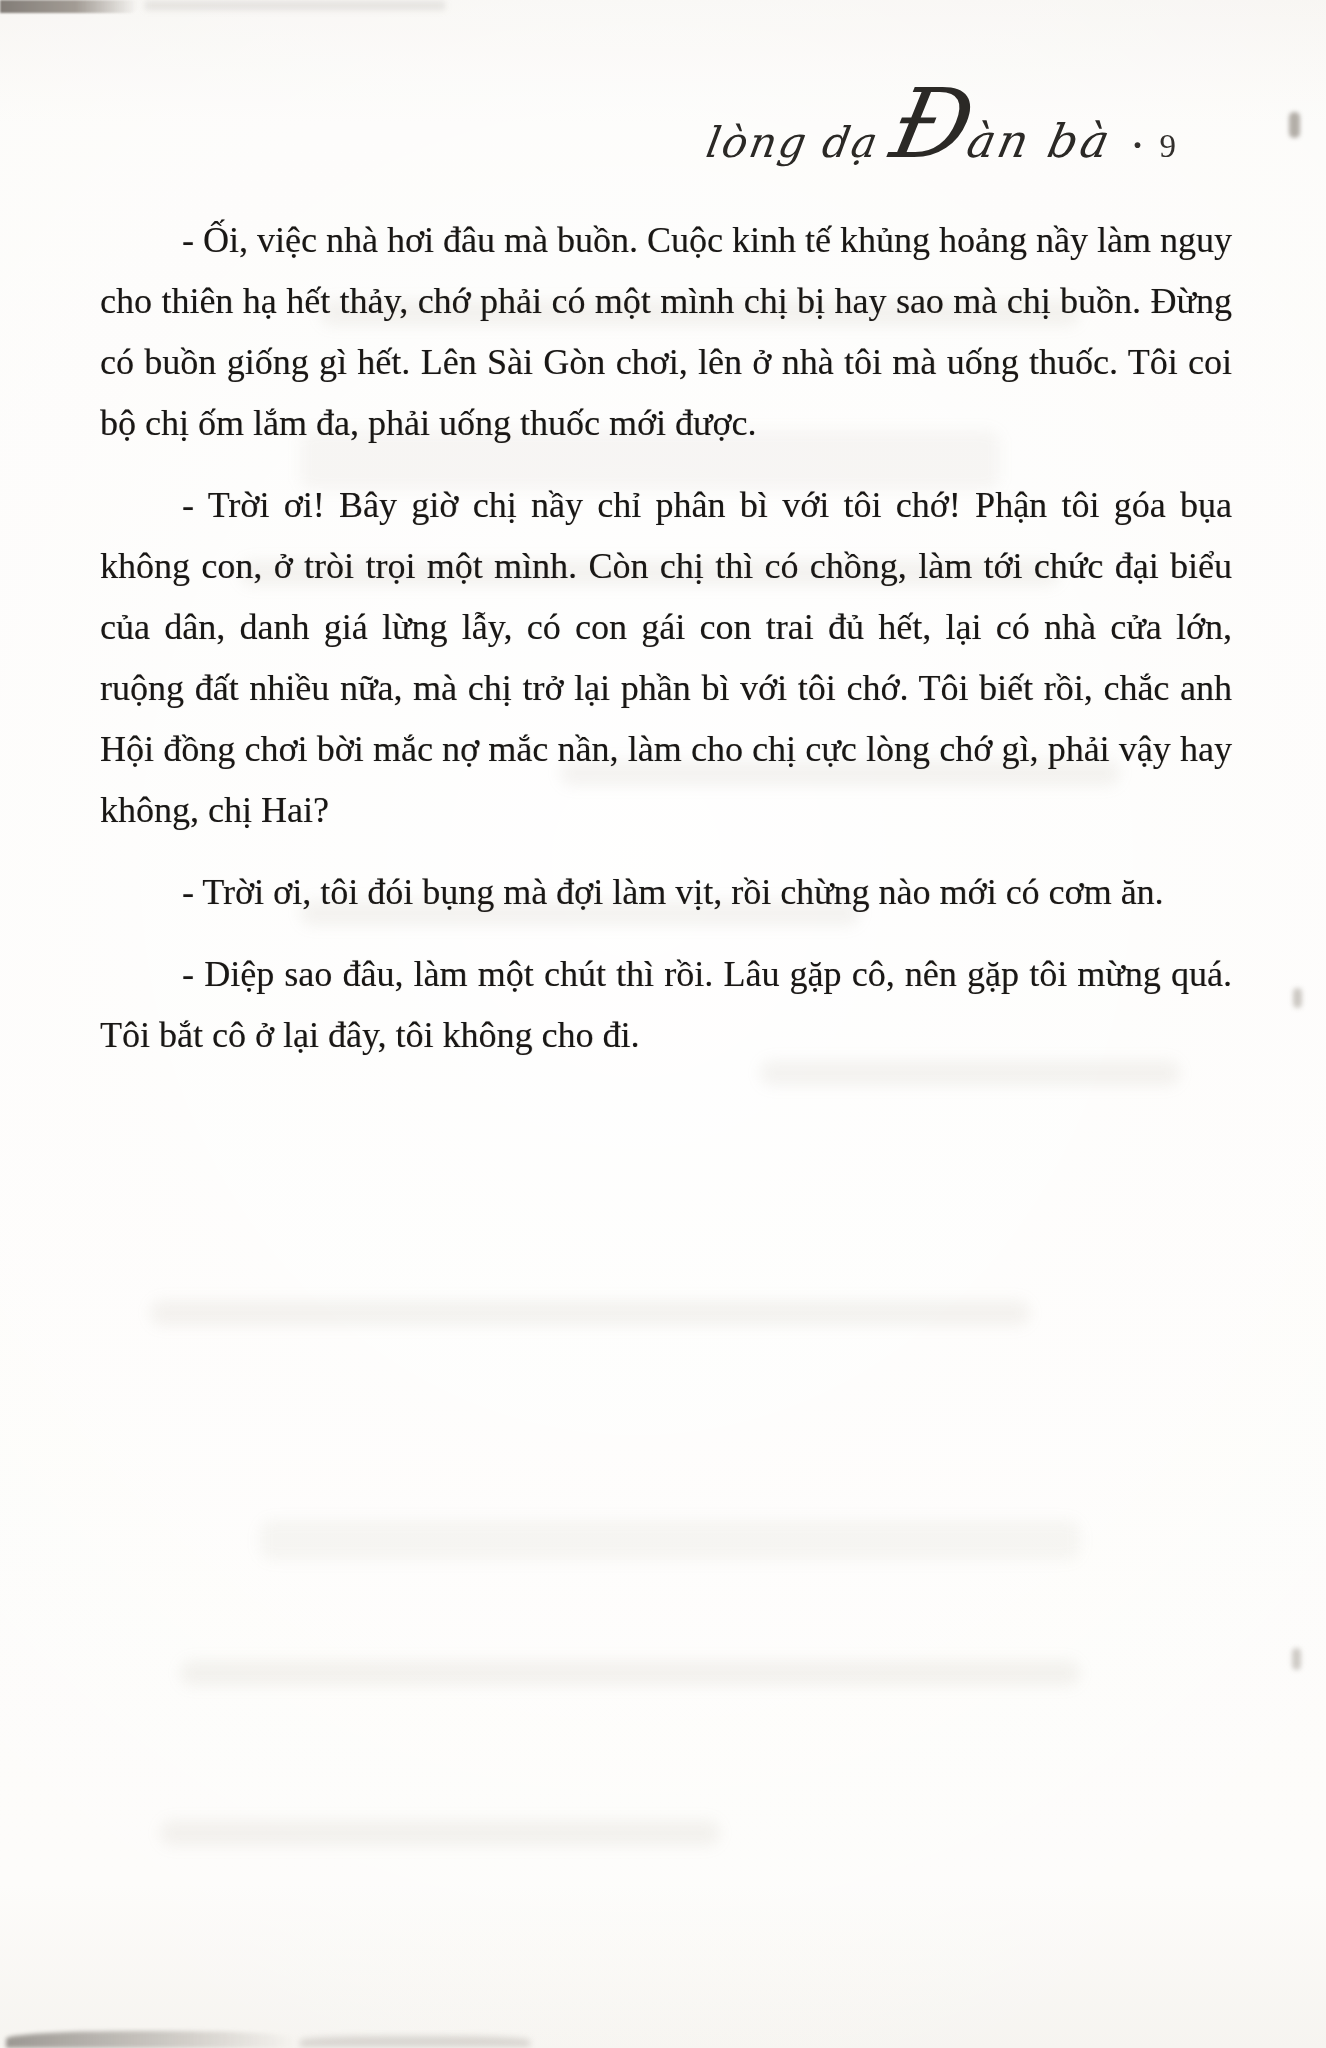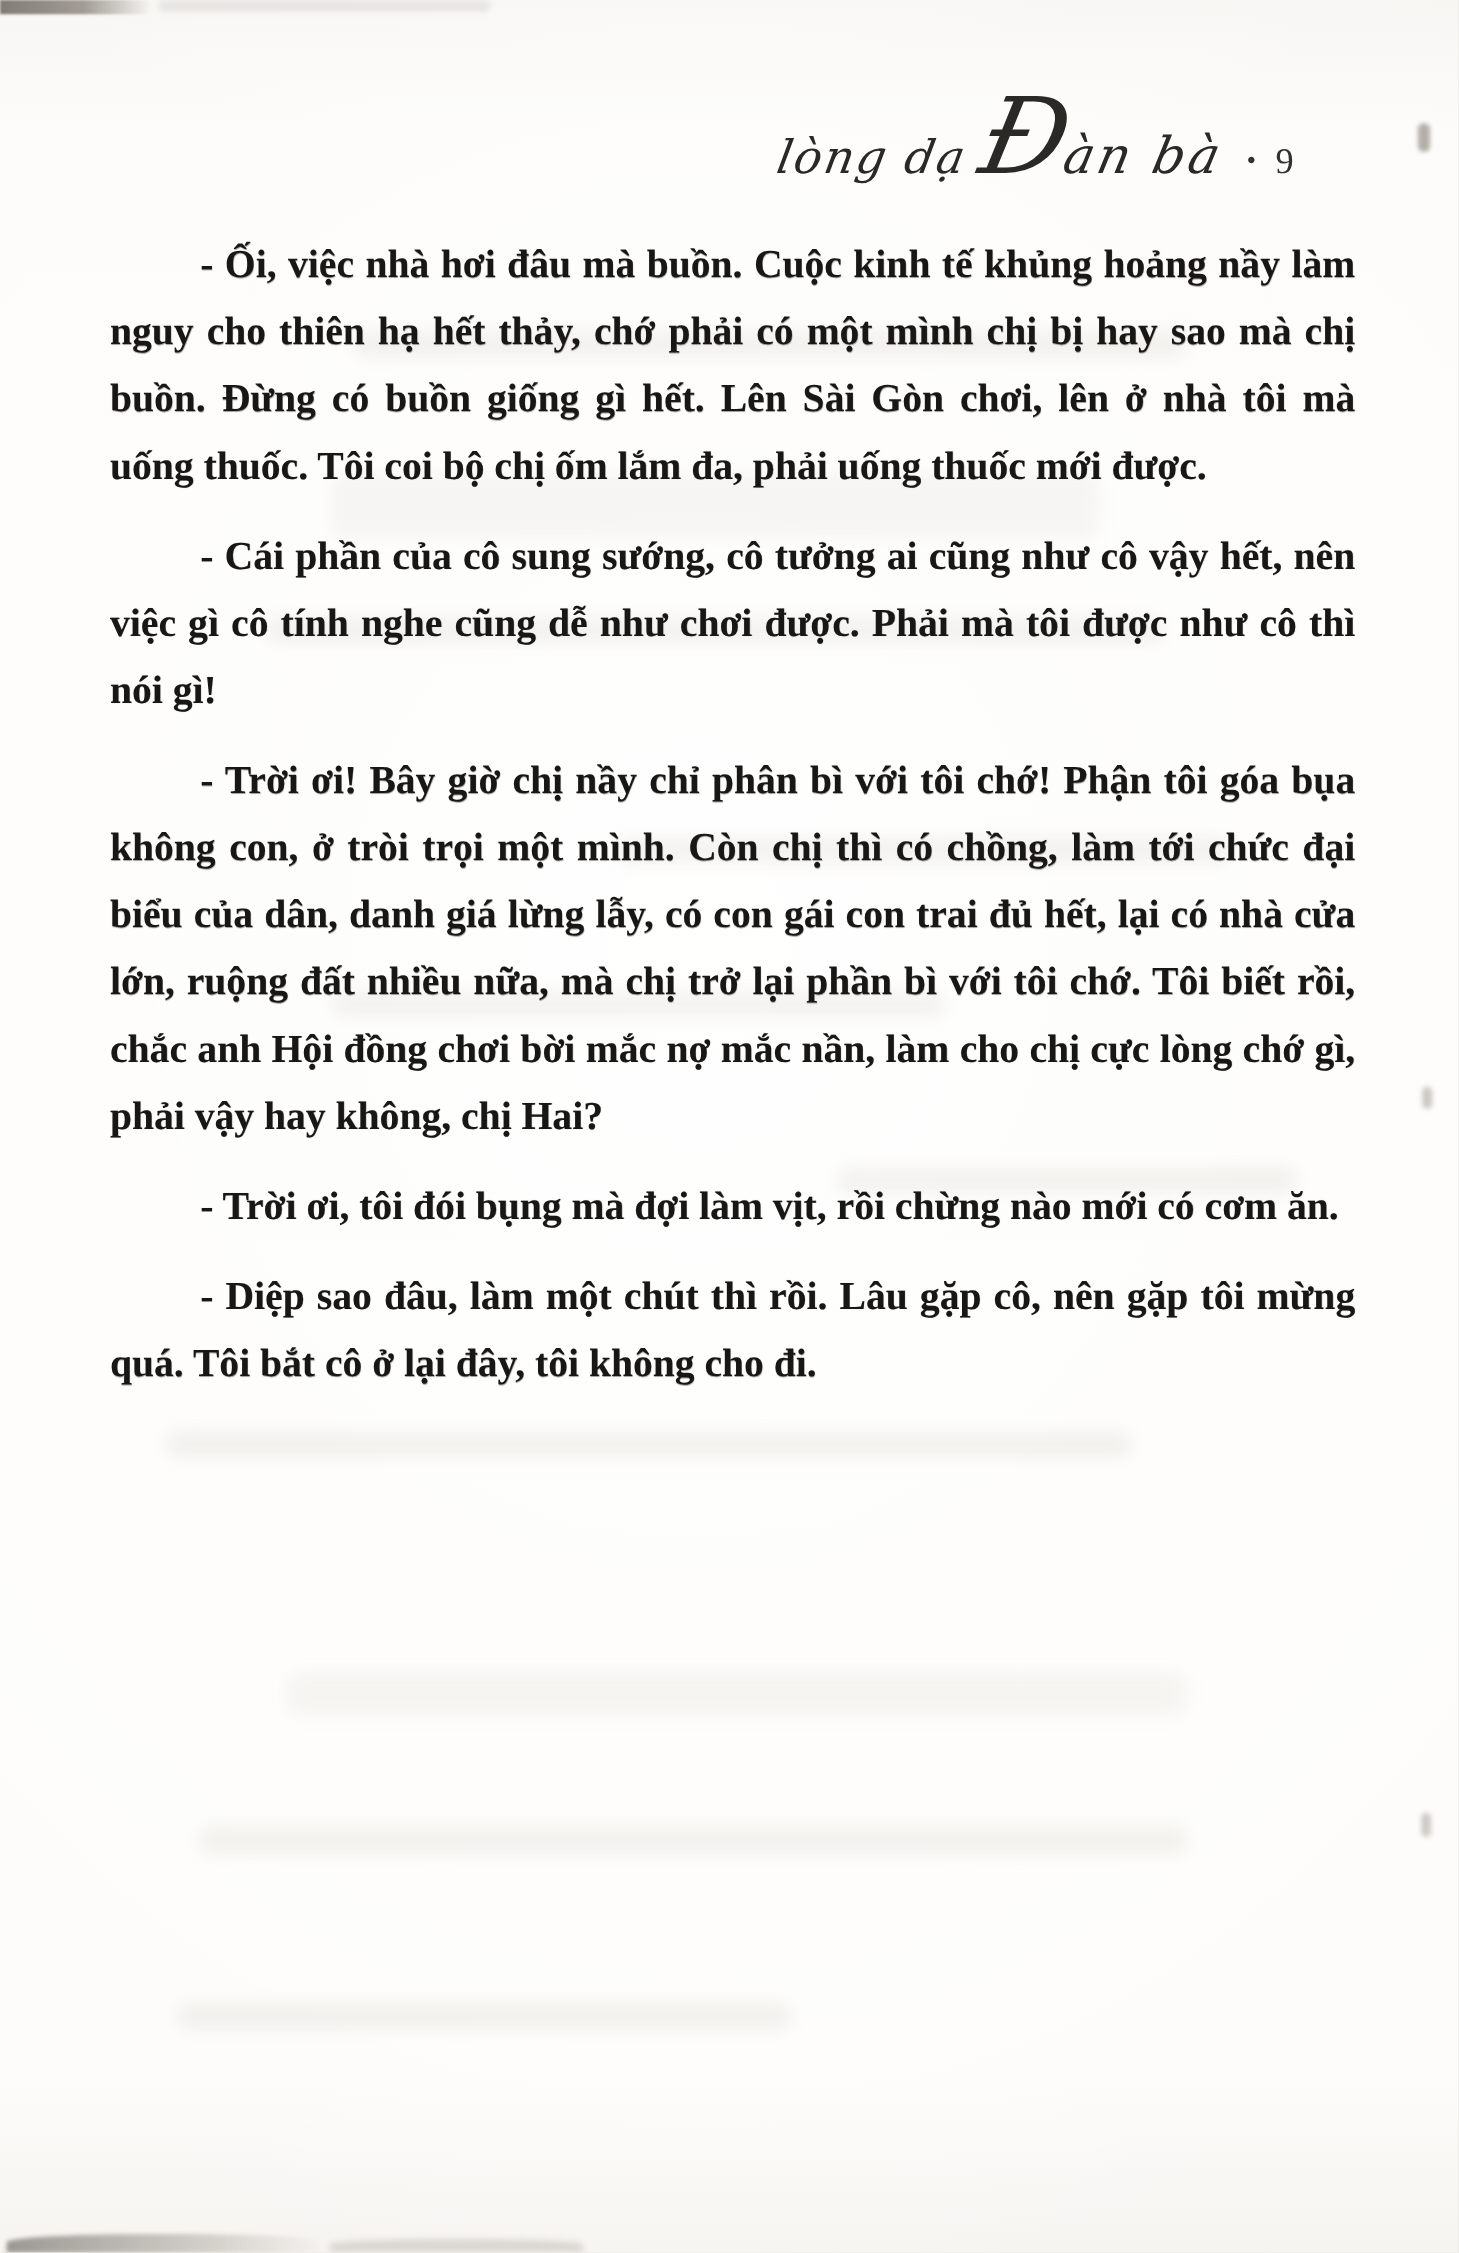--- a/index.html
+++ b/index.html
@@ -70,21 +70,20 @@
     width: 1132px;
     font-size: 36px;
     line-height: 61px;
     text-align: justify;
     color: #191715;
   }
   .body-text p {
     margin: 0 0 21px 0;
     text-indent: 82px;
     text-shadow: 0.3px 0.4px 0.7px rgba(25, 18, 10, 0.4);
-    font-weight: bold;
   }
 
   
   .ghost {
     position: absolute;
     height: 26px;
     background: rgba(158, 148, 132, 0.10);
     filter: blur(7px);
     border-radius: 13px;
     pointer-events: none;
@@ -168,19 +167,18 @@
 
   <div class="running-head">
     <span class="title-script">lòng dạ</span>
     <span class="title-display">Đàn bà</span>
     <span class="head-sep">·</span>
     <span class="head-page">9</span>
   </div>
 
   <div class="body-text">
     <p>- Ối, việc nhà hơi đâu mà buồn. Cuộc kinh tế khủng hoảng nầy làm nguy cho thiên hạ hết thảy, chớ phải có một mình chị bị hay sao mà chị buồn. Đừng có buồn giống gì hết. Lên Sài Gòn chơi, lên ở nhà tôi mà uống thuốc. Tôi coi bộ chị ốm lắm đa, phải uống thuốc mới được.</p>
-    <p>- Cái phần của cô sung sướng, cô tưởng ai cũng như cô vậy hết, nên việc gì cô tính nghe cũng dễ như chơi được. Phải mà tôi được như cô thì nói gì!</p>
     <p>- Trời ơi! Bây giờ chị nầy chỉ phân bì với tôi chớ! Phận tôi góa bụa không con, ở tròi trọi một mình. Còn chị thì có chồng, làm tới chức đại biểu của dân, danh giá lừng lẫy, có con gái con trai đủ hết, lại có nhà cửa lớn, ruộng đất nhiều nữa, mà chị trở lại phần bì với tôi chớ. Tôi biết rồi, chắc anh Hội đồng chơi bời mắc nợ mắc nần, làm cho chị cực lòng chớ gì, phải vậy hay không, chị Hai?</p>
     <p>- Trời ơi, tôi đói bụng mà đợi làm vịt, rồi chừng nào mới có cơm ăn.</p>
     <p>- Diệp sao đâu, làm một chút thì rồi. Lâu gặp cô, nên gặp tôi mừng quá. Tôi bắt cô ở lại đây, tôi không cho đi.</p>
   </div>
 
 </div>
 
 </body></html>

